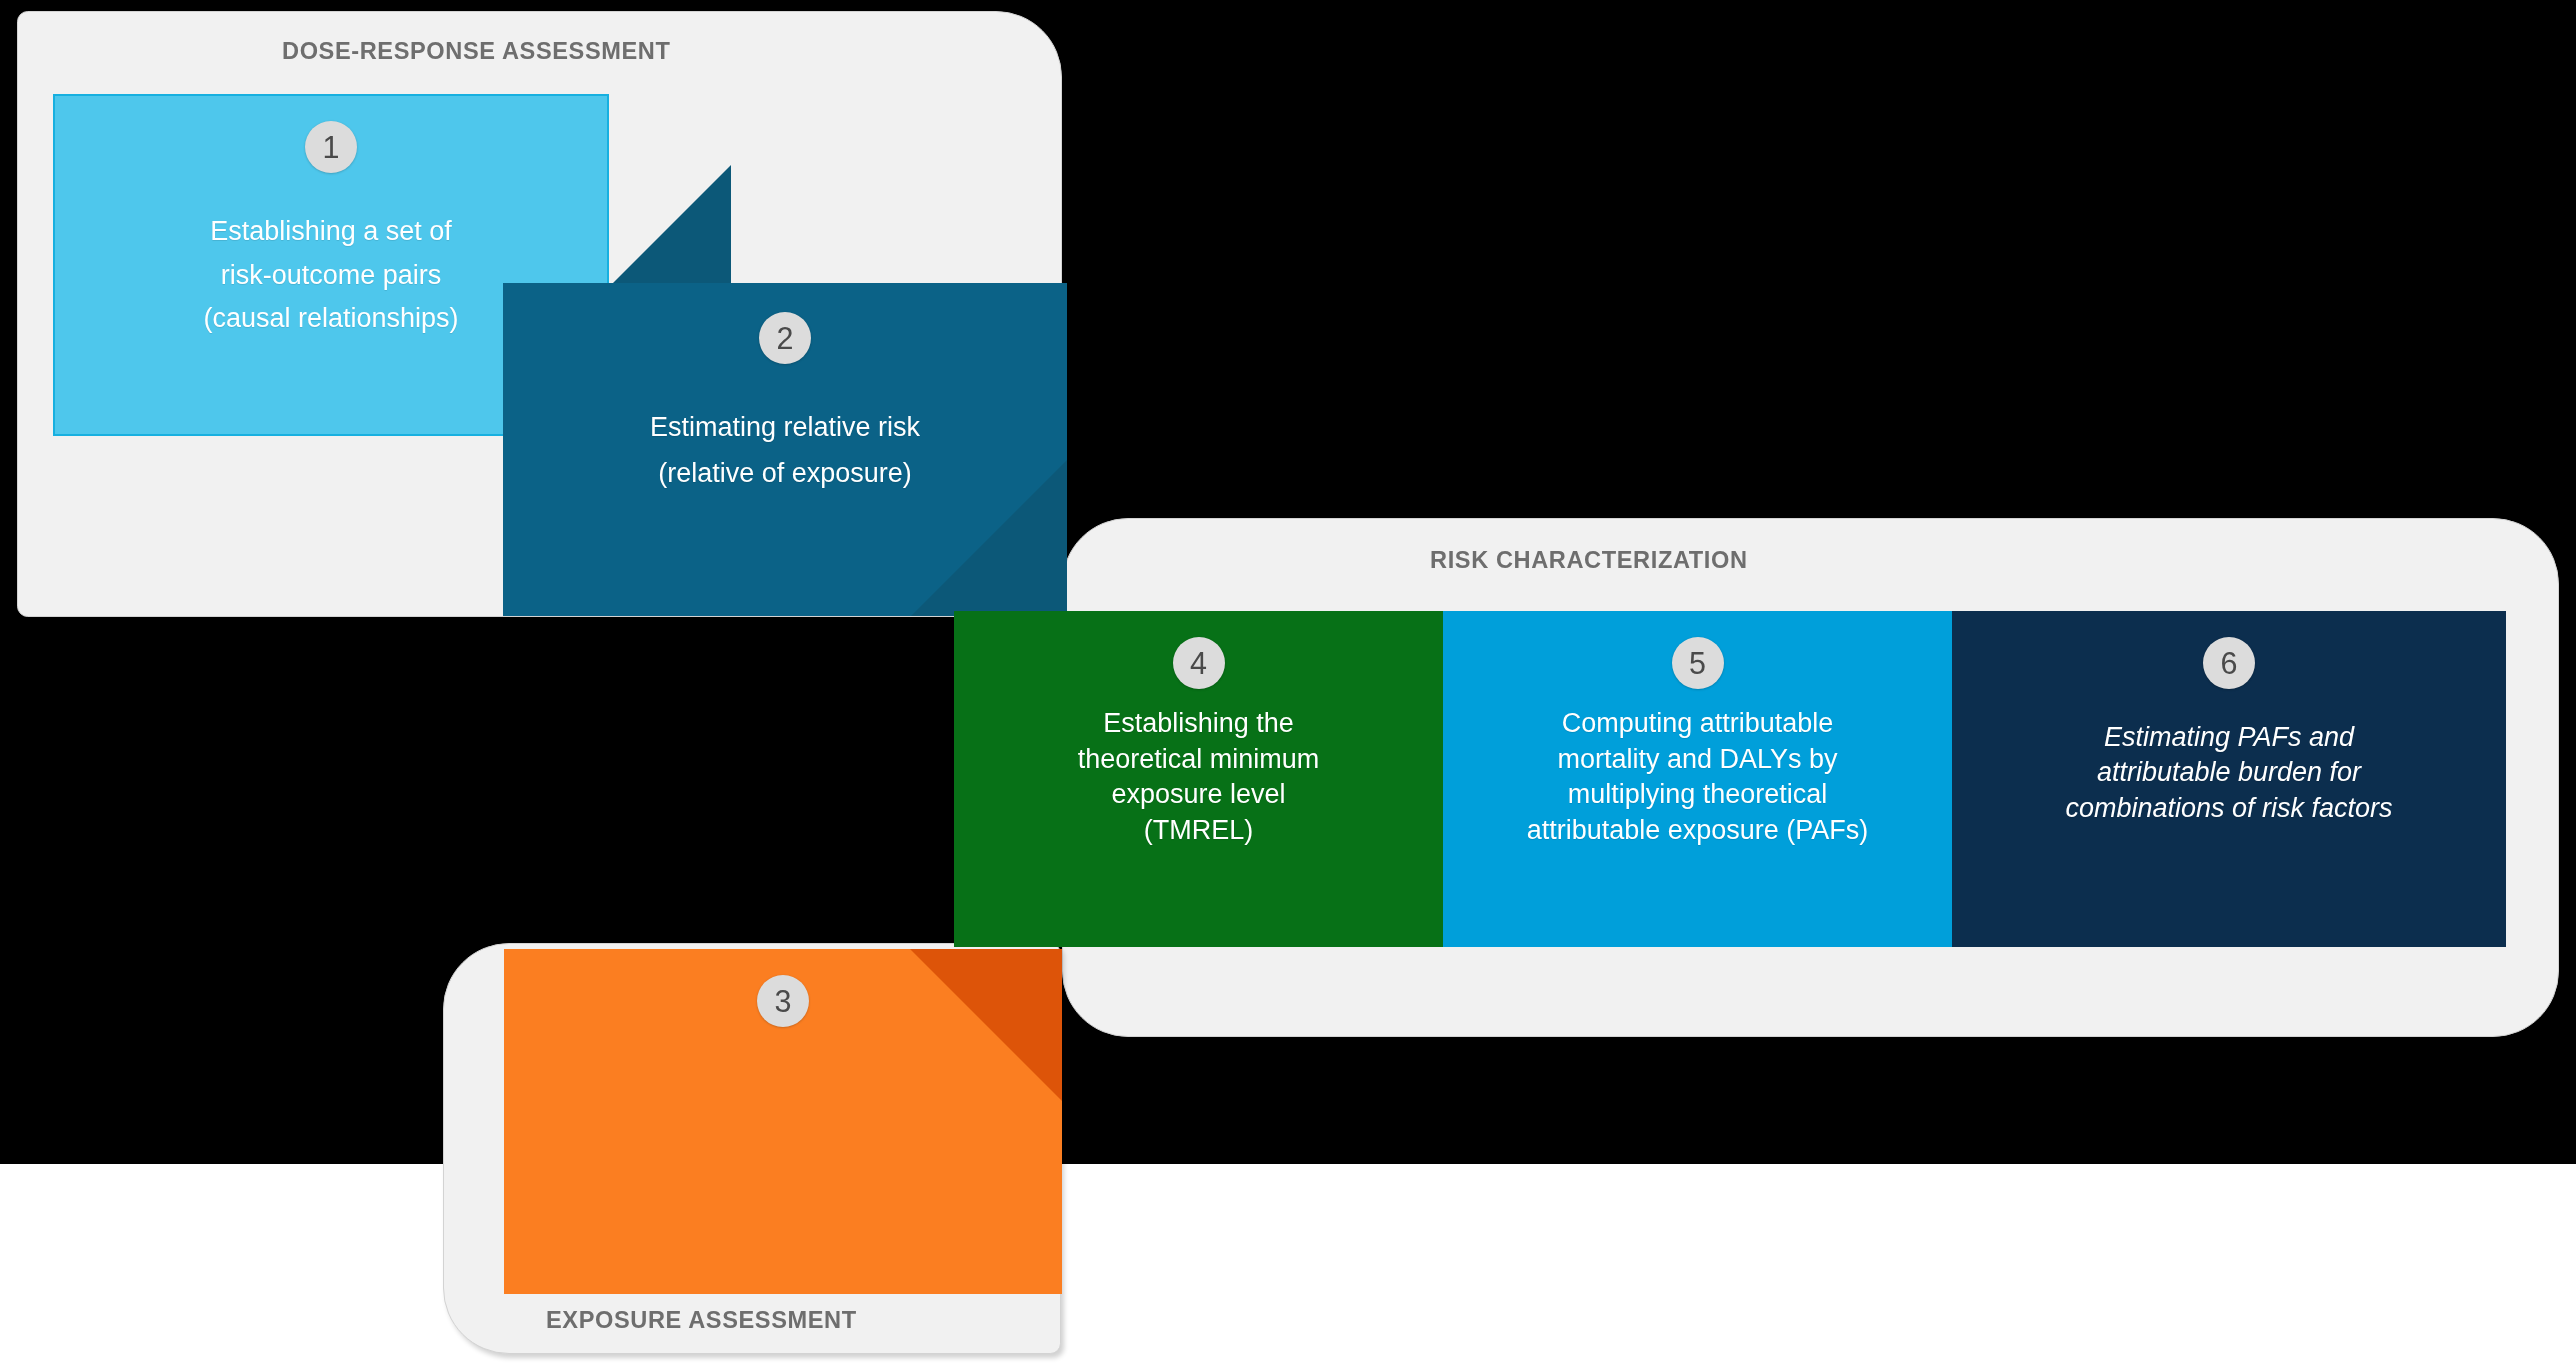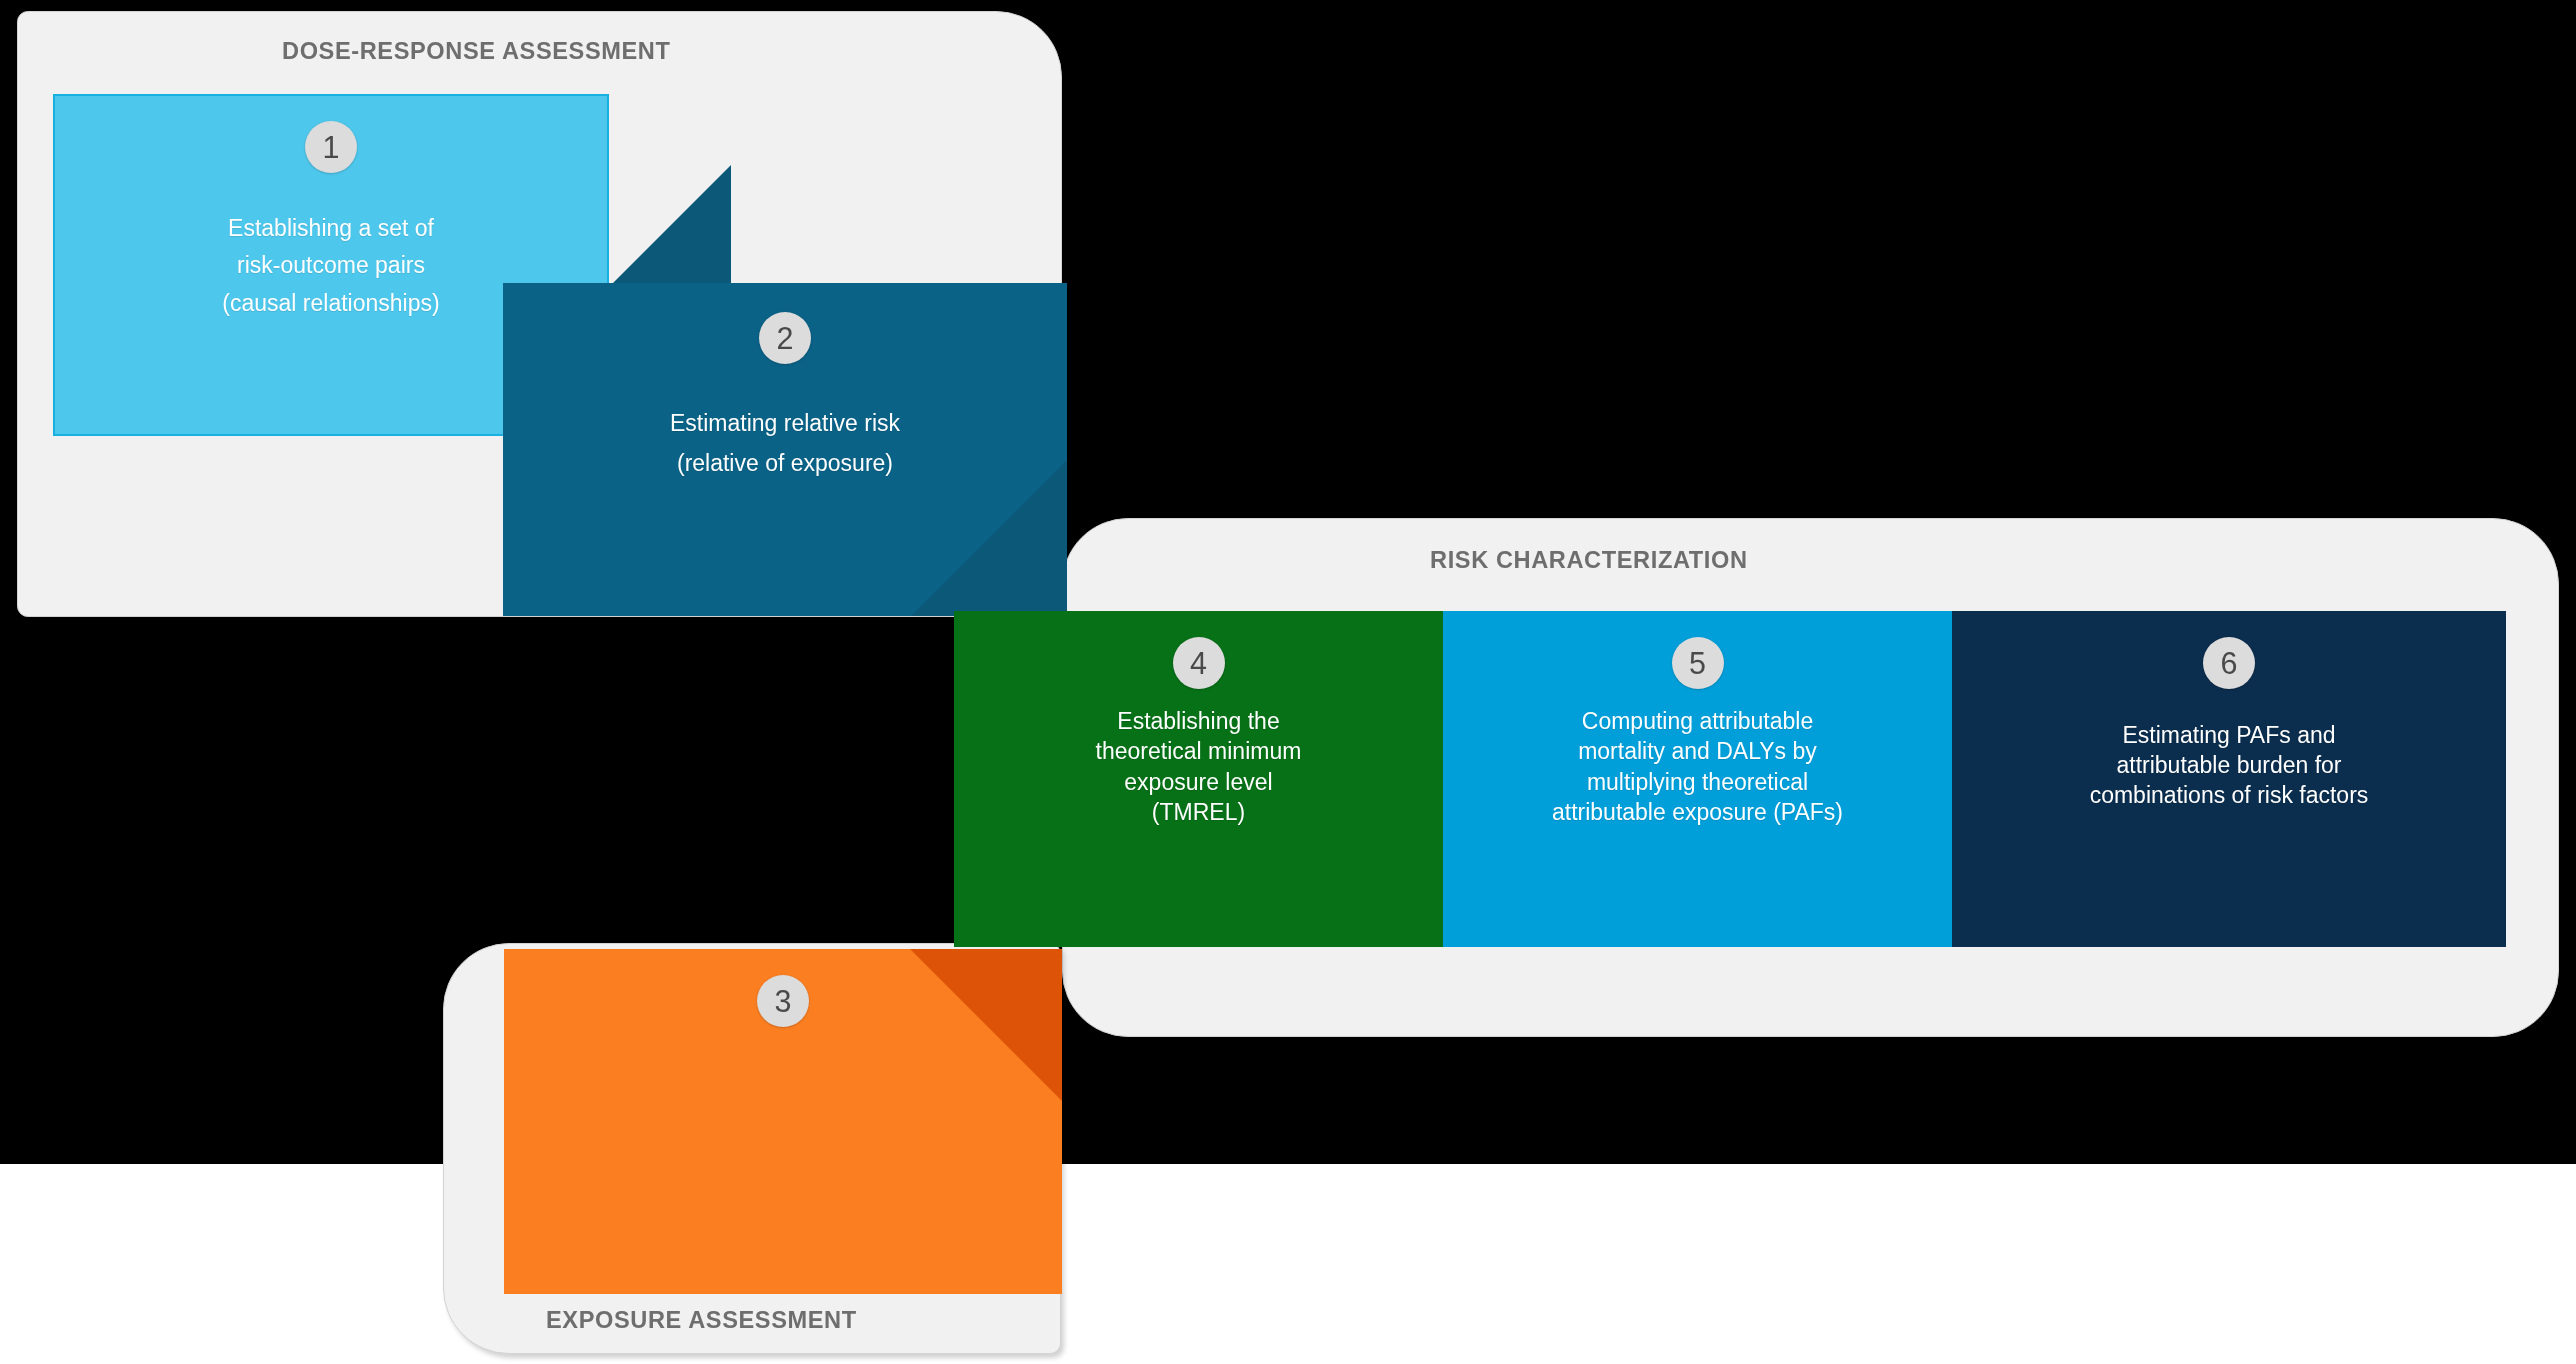--- a/index.html
+++ b/index.html
@@ -73,21 +73,21 @@
     font-size: 30.5px;
     line-height: 52px;
     text-align: center;
     font-family: "Liberation Sans", sans-serif;
     box-shadow: 0 0.8px 2.3px rgba(0,0,0,0.22);
     position: relative;
     z-index: 3;
   }
   .step .stext {
     text-align: center;
-    font-size: 23px;
+    font-size: 27px;
     line-height: 1.32;
     position: relative;
     z-index: 3;
     padding: 0 10.7px;
     text-shadow: 0 0.8px 0.8px rgba(0,0,0,0.10);
   }
 
   
   #step1 {
     left: 53px; top: 94px;
@@ -161,21 +161,21 @@
   #step5 .badge { margin-top: 26px; }
   #step5 .stext { margin-top: 17px; }
 
   
   #step6 {
     left: 1952px; top: 611px;
     width: 554px; height: 336px;
     background: #0c2e4e;
   }
   #step6 .badge { margin-top: 26px; }
-  #step6 .stext { margin-top: 30.5px; }
+  #step6 .stext { margin-top: 30.5px; font-style: italic; }
 
   .nowrap-line { display: block; }
 </style>
 </head>
 <body>
 
 <div id="stage">
 
   <div class="panel" id="panel-dose"></div>
 

